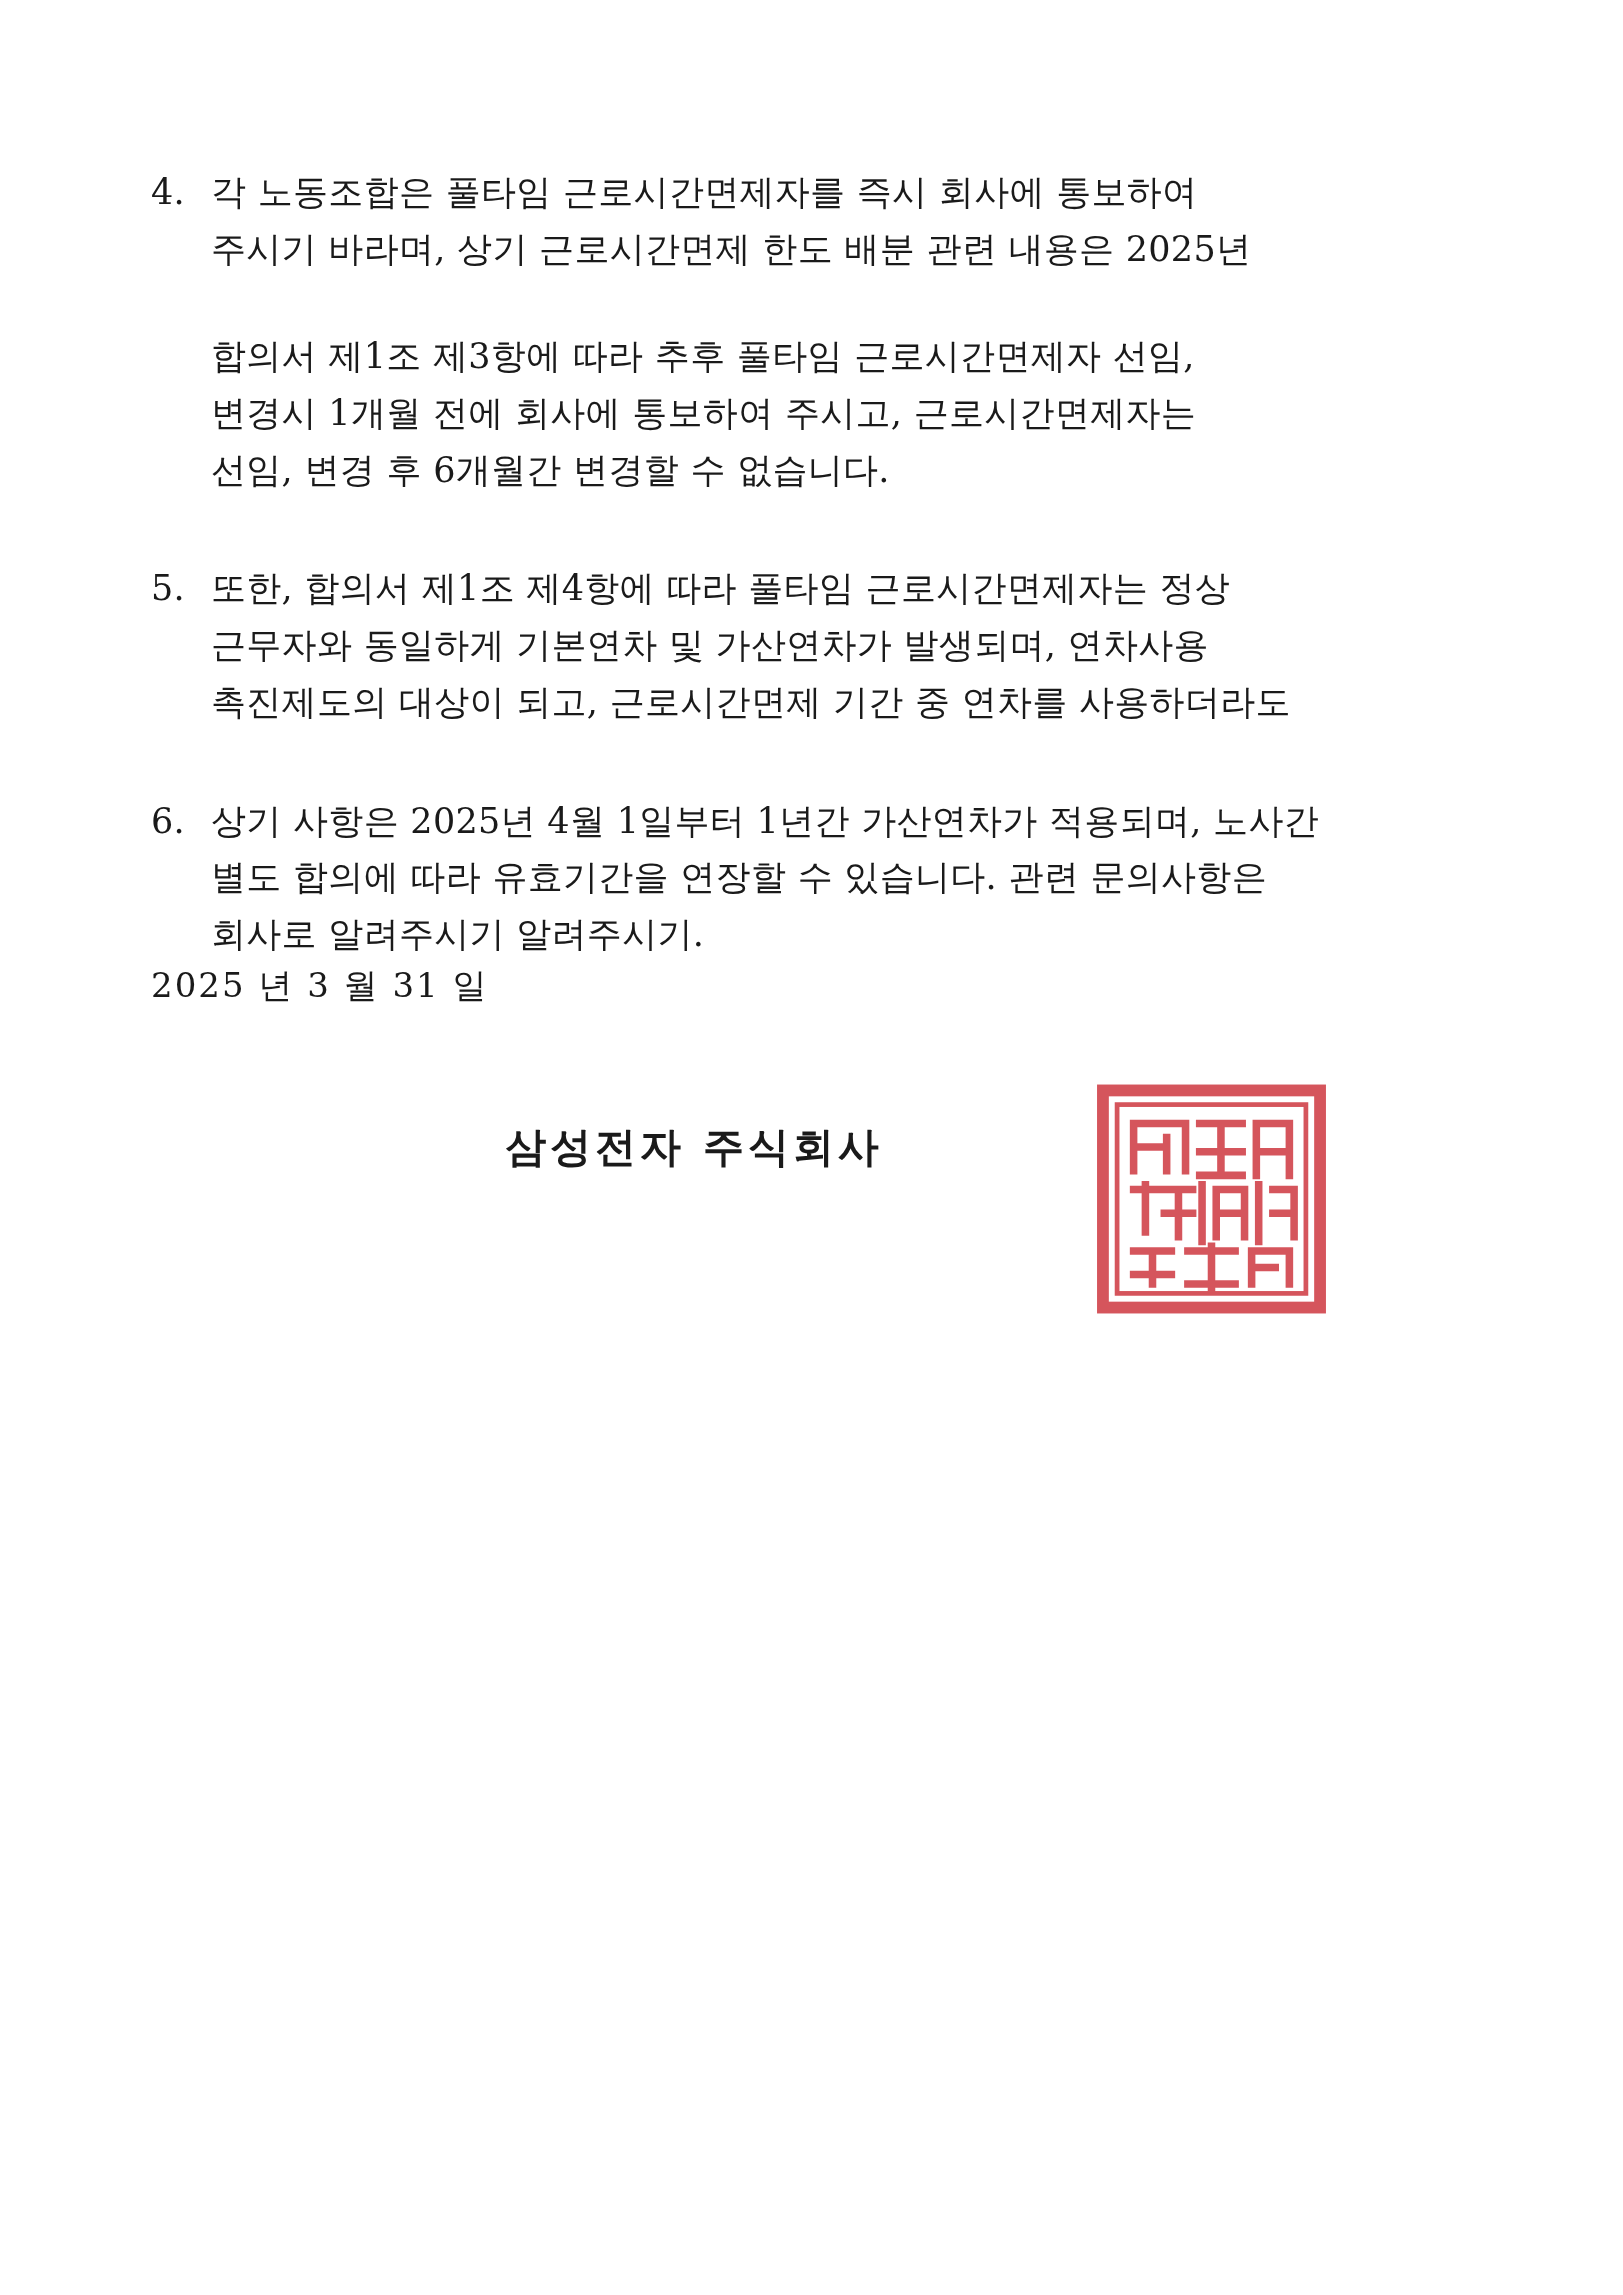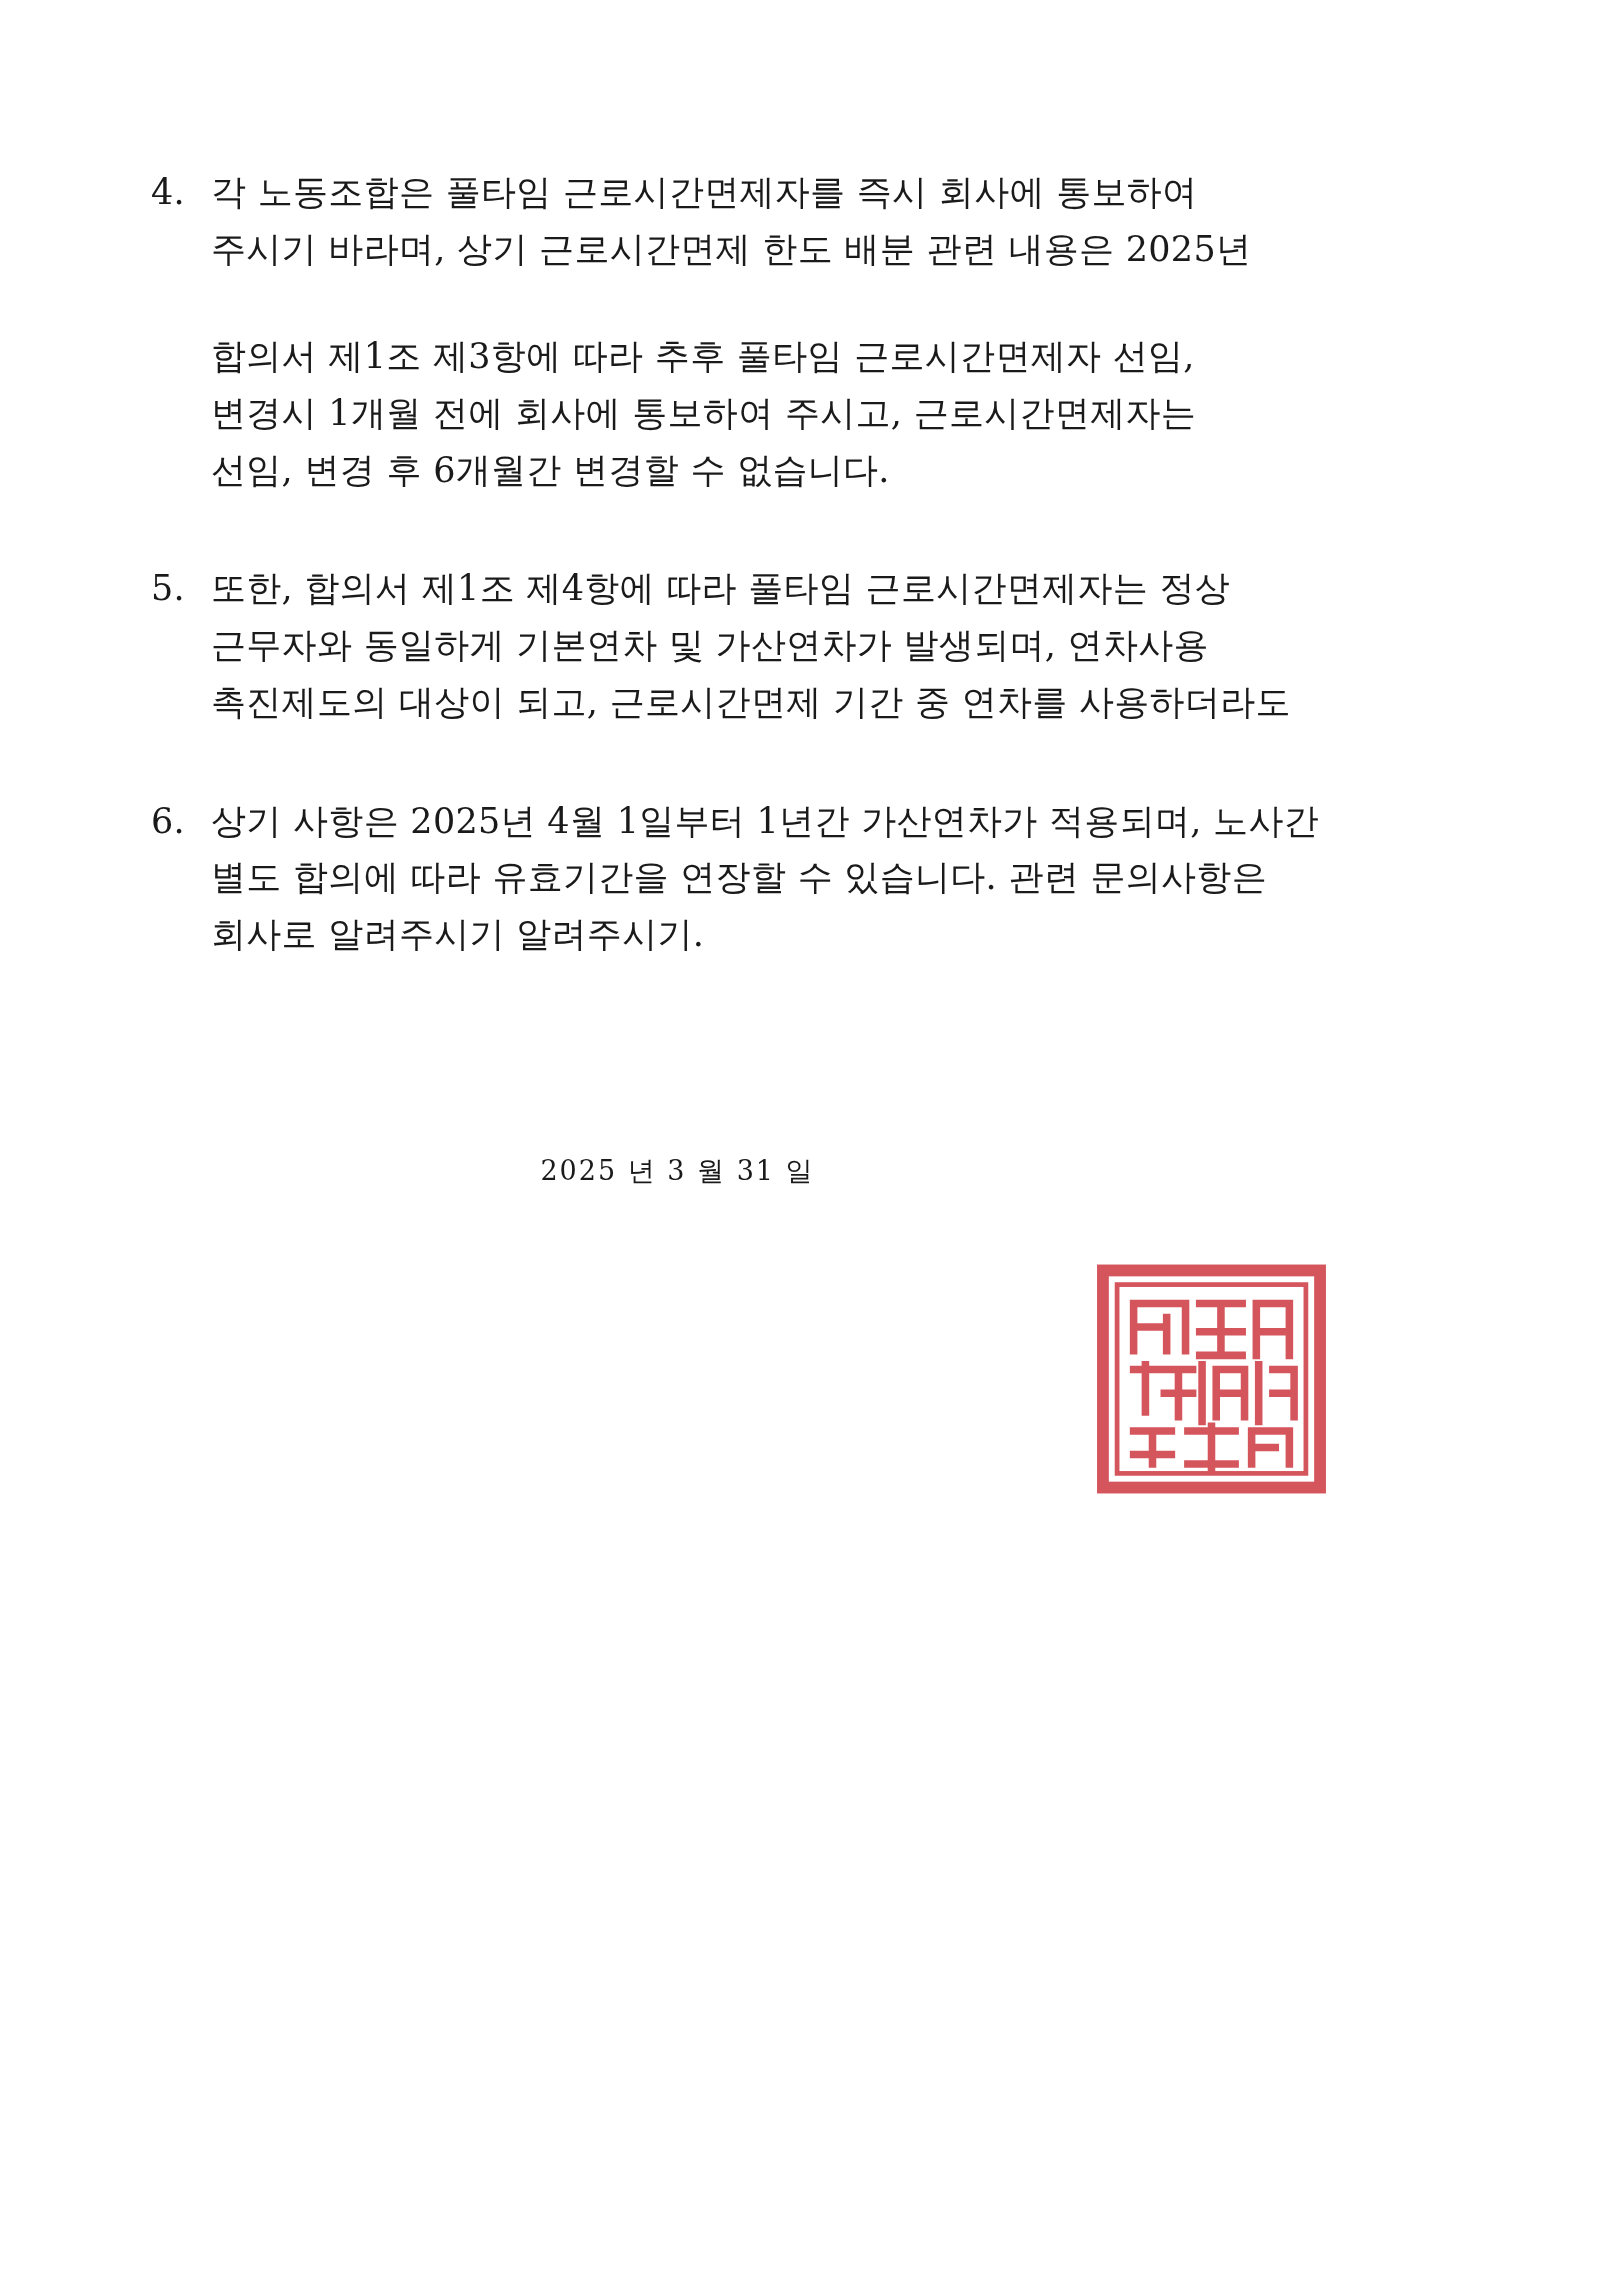--- a/index.html
+++ b/index.html
@@ -46,23 +46,22 @@
     white-space: nowrap;
     font-size: 35px;
     line-height: 1.62;
   }
   .gap-sm { height: 51px; }
   .gap-md { height: 62px; }
   .indent-block {
     margin-left: 60px;
   }
   .date-block {
-    margin-top: 190px;
-    text-align: center;
-    font-size: 27px;
+    text-align: left;
+    font-size: 34px;
     letter-spacing: 2px;
     padding-right: 249px;
   }
   .signature-block {
     margin-top: 111px;
     position: relative;
     text-align: center;
     padding-right: 216px;
   }
   .company-name {
@@ -128,20 +127,21 @@
         <div class="line">별도 합의에 따라 유효기간을 연장할 수 있습니다. 관련 문의사항은</div>
         <div class="line">회사로 알려주시기 알려주시기.</div>
       </div>
     </div>
 
   </div>
 
   <div class="date-block">2025 년 3 월 31 일</div>
 
   <div class="signature-block">
+    <span class="company-name">삼성전자 주식회사</span>
     <span class="seal">
       <svg width="249" height="236" viewBox="0 0 100 100" aria-hidden="true">
         <g stroke="#d2474f" fill="none">
           <rect x="4" y="4" width="92" height="92" stroke-width="5"></rect>
           <rect x="10" y="10" width="80" height="80" stroke-width="2"></rect>
 
           <g stroke-width="3.2" stroke-linecap="square">
             <path d="M17 18 h22 M17 18 v20 M17 28 h14 M31 24 v14 M39 18 v20"></path>
             <path d="M45 18 h18 M54 18 v22 M45 30 h18 M45 40 h18"></path>
             <path d="M69 18 h14 M69 18 v22 M69 30 h14 M83 18 v22"></path>

